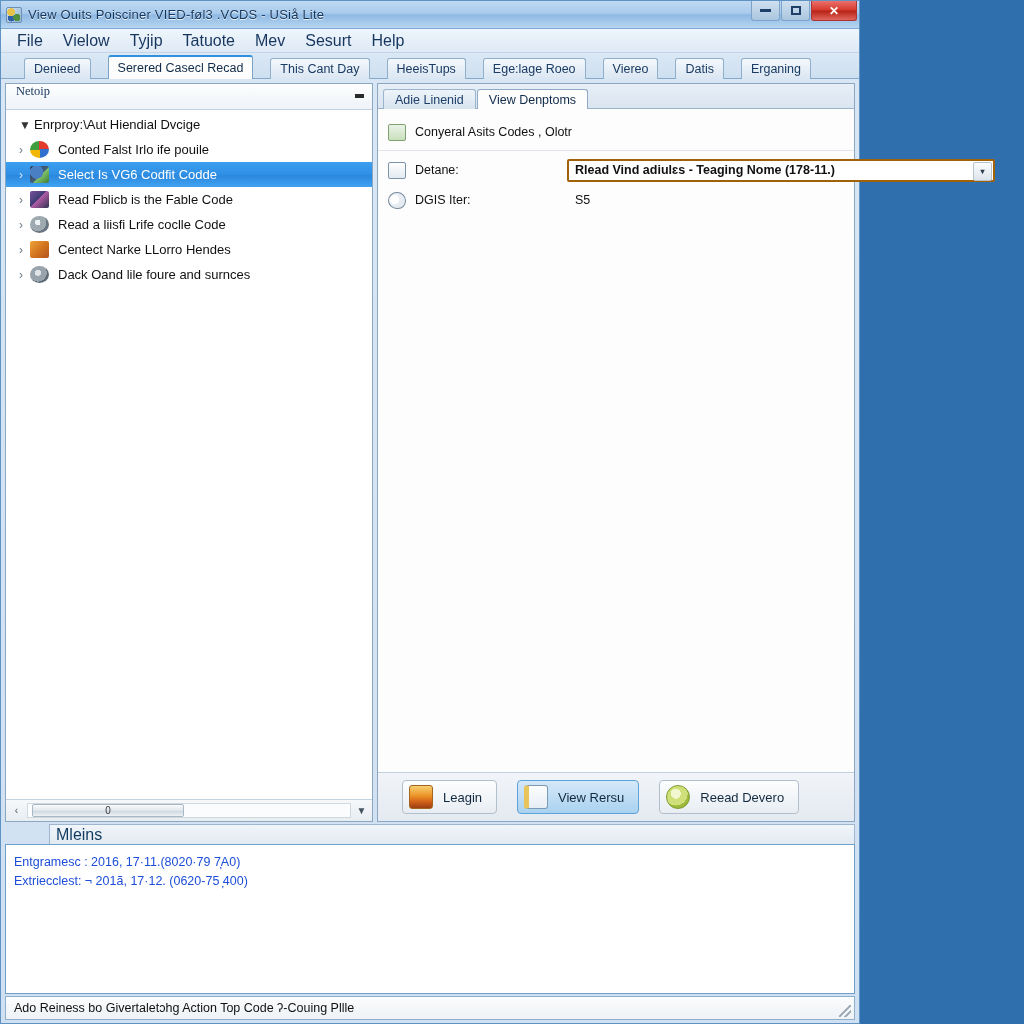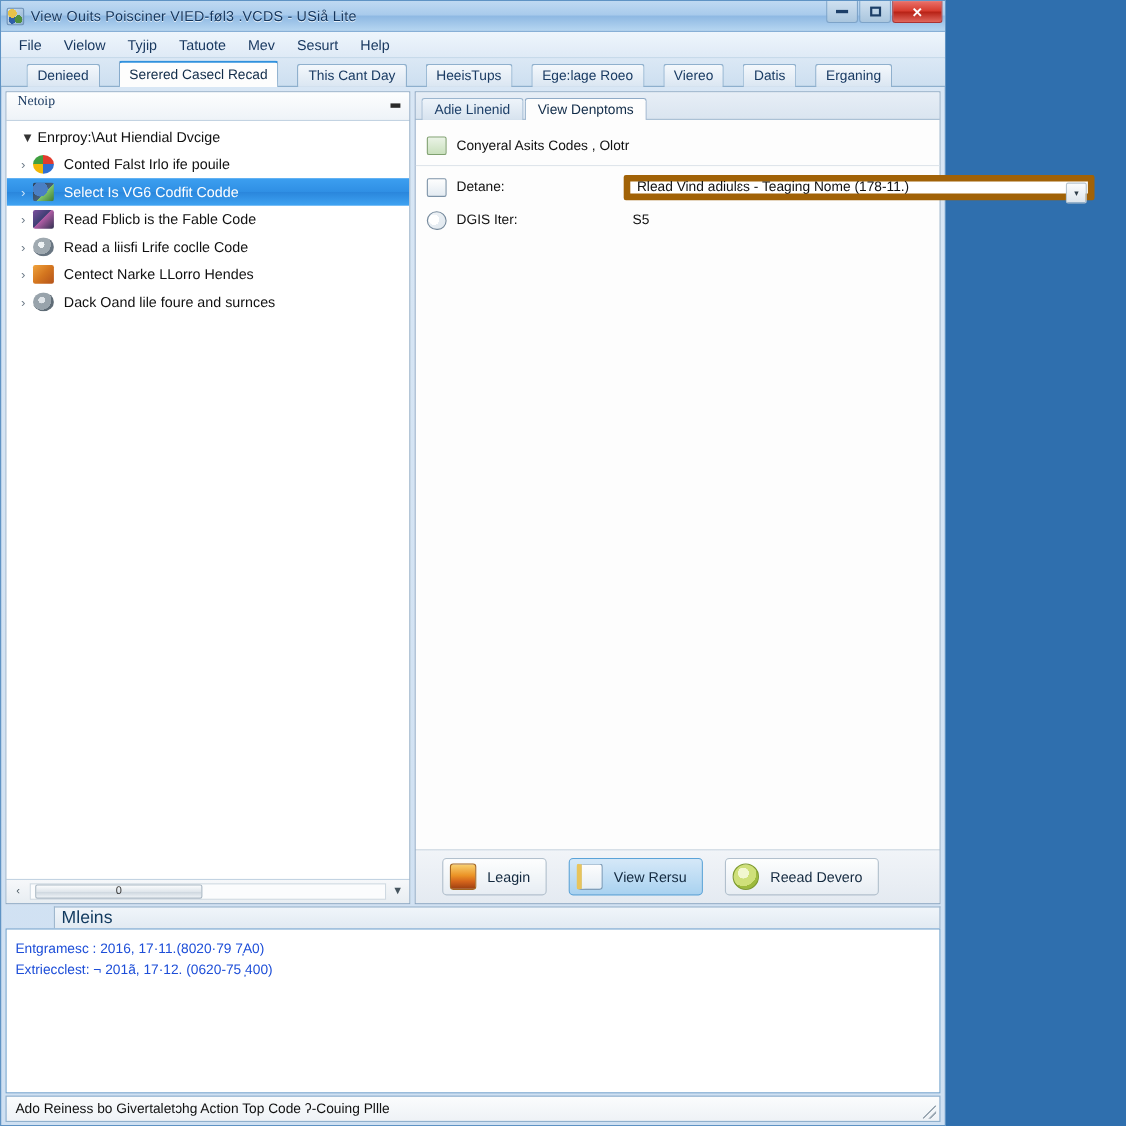--- a/index.html
+++ b/index.html
@@ -54,21 +54,21 @@
   }
   .glyph-min{display:block;width:11px;height:3px;background:#1d3f68;}
   .glyph-max{display:block;width:10px;height:9px;border:2px solid #1d3f68;box-sizing:border-box;}
   
   #menubar{
     height:23px;flex:0 0 23px;display:flex;align-items:center;
     padding-left:6px;
     background:linear-gradient(to bottom,#eef5fc,#dfeaf6);
     border-bottom:1px solid #c2d6e8;
   }
-  #menubar .mi{padding:3px 10px;color:#16365e;font-size:13px;white-space:nowrap;cursor:default;}
+  #menubar .mi{padding:3px 10px;color:#16365e;font-size:16px;white-space:nowrap;cursor:default;}
   
   #tabstrip{
     height:25px;flex:0 0 25px;display:flex;align-items:flex-end;
     padding-left:8px;gap:2px;
     background:linear-gradient(to bottom,#dbe8f5,#cddff0);
     border-bottom:1px solid #86a9c9;
     position:relative;
   }
   #tabstrip .tab{
     height:21px;line-height:21px;padding:0 9px;font-size:12.5px;color:#1a3b63;
@@ -175,22 +175,22 @@
                linear-gradient(135deg,#f2f5f8,#dfe7ee);
     border:1px solid #75899c;border-radius:50% 50% 8px 50%;
   }
   .flabel{font-size:12.5px;color:#111;white-space:nowrap;}
   .flabel.strong{color:#111;}
   .fvalue{font-size:12.5px;color:#111;margin-left:8px;white-space:nowrap;}
   .fsep{height:1px;background:#dfe5eb;margin:3px 0 4px 0;}
   .fkey{width:152px;flex:0 0 152px;font-size:12.5px;color:#111;}
   #ddl{
     flex:0 0 auto;width:428px;height:23px;box-sizing:border-box;
-    background:#ffffff;border:6px solid #a16207;border-radius:2px;
-    display:flex;align-items:center;position:relative;
+    background:#ffffff;border:2px solid #a16207;border-radius:2px;
+    display:flex;align-items:center;position:relative;font-weight:bold;
   }
   #ddl .dtext{padding-left:6px;font-size:12.5px;color:#111;white-space:nowrap;overflow:hidden;}
   #ddl .darrow{
     position:absolute;right:1px;top:1px;width:19px;height:19px;
     background:linear-gradient(to bottom,#fbfcfd,#dde5ec);
     border:1px solid #b6c3ce;box-sizing:border-box;border-radius:2px;
     display:flex;align-items:center;justify-content:center;font-size:8px;color:#2d3c48;
   }
   
   #btnbar{

